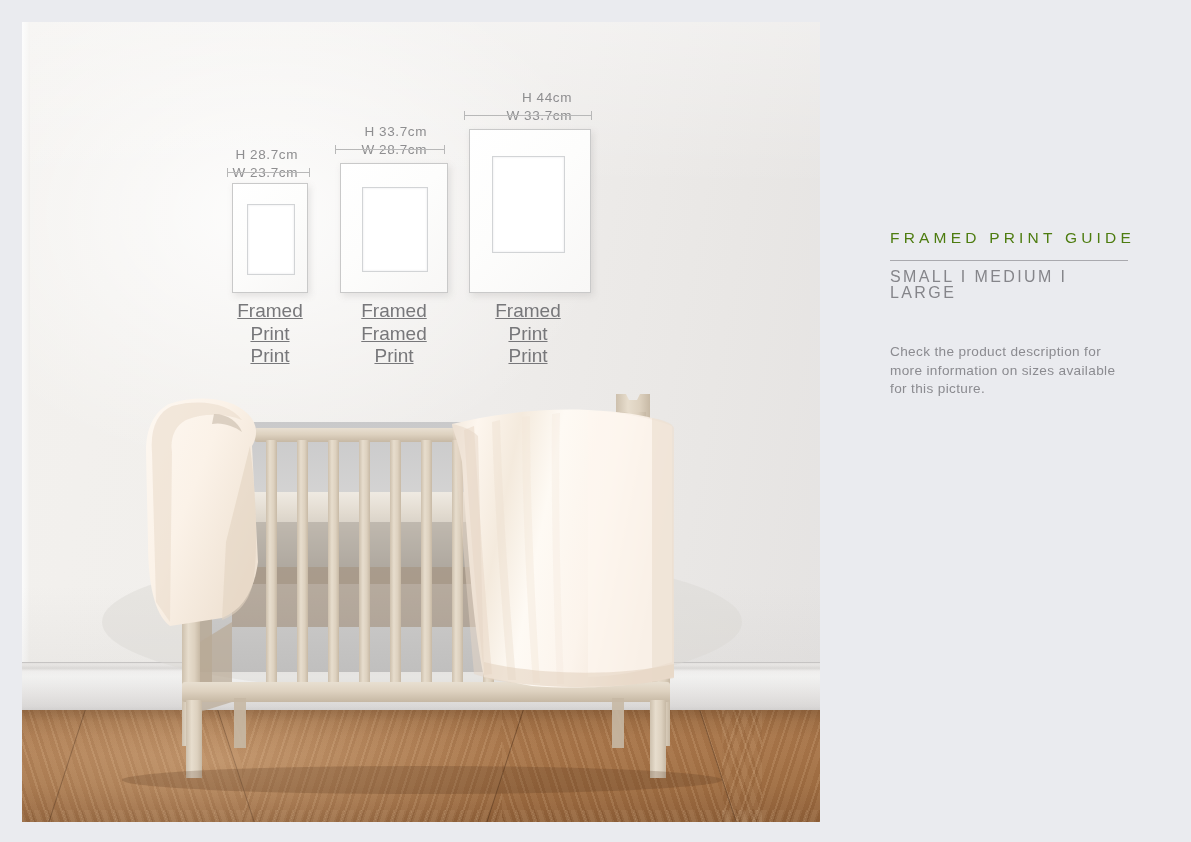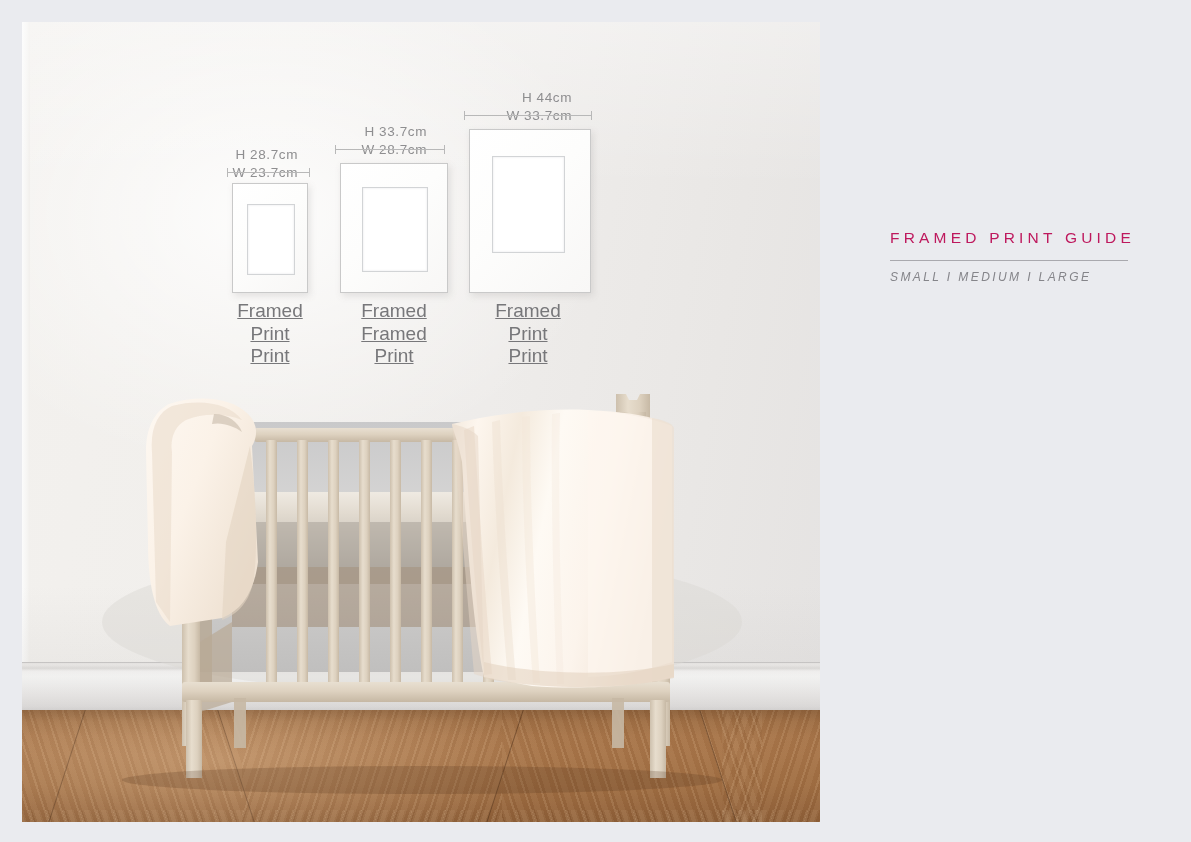--- a/index.html
+++ b/index.html
@@ -186,38 +186,37 @@
   
   #panel {
     position: absolute;
     left: 890px;
     top: 228px;
     width: 248px;
   }
   .panel-title {
     font-size: 15.5px;
     letter-spacing: 4.2px;
-    color: #be185d;
+    color: #4d7c0f;
     line-height: 20px;
     margin: 0 0 12px 0;
     font-weight: 400;
   }
   .panel-rule {
     width: 238px;
     height: 1px;
     background: #a9a9ae;
     margin: 0 0 8px 0;
   }
   .panel-sub {
-    font-size: 12px;
+    font-size: 16px;
     letter-spacing: 2.4px;
     color: #85858a;
     line-height: 16px;
     margin: 0 0 42px 0;
-    font-style: italic;
   }
   .panel-note {
     font-size: 13.6px;
     color: #8b8b90;
     line-height: 18.6px;
     letter-spacing: 0.35px;
     margin: 0 0 22px 0;
     width: 232px;
   }
 </style>
@@ -438,15 +437,16 @@
 
       <ellipse cx="400" cy="758" rx="300" ry="14" fill="#54331a" opacity="0.22"></ellipse>
     </svg>
 
   </div>
 
   <div id="panel">
     <h1 class="panel-title">FRAMED PRINT GUIDE</h1>
     <div class="panel-rule"></div>
     <div class="panel-sub">SMALL  I  MEDIUM  I  LARGE</div>
+    <p class="panel-note">Check the product description for more information on sizes available for this picture.</p>
   </div>
 
 </div>
 
 </body></html>

